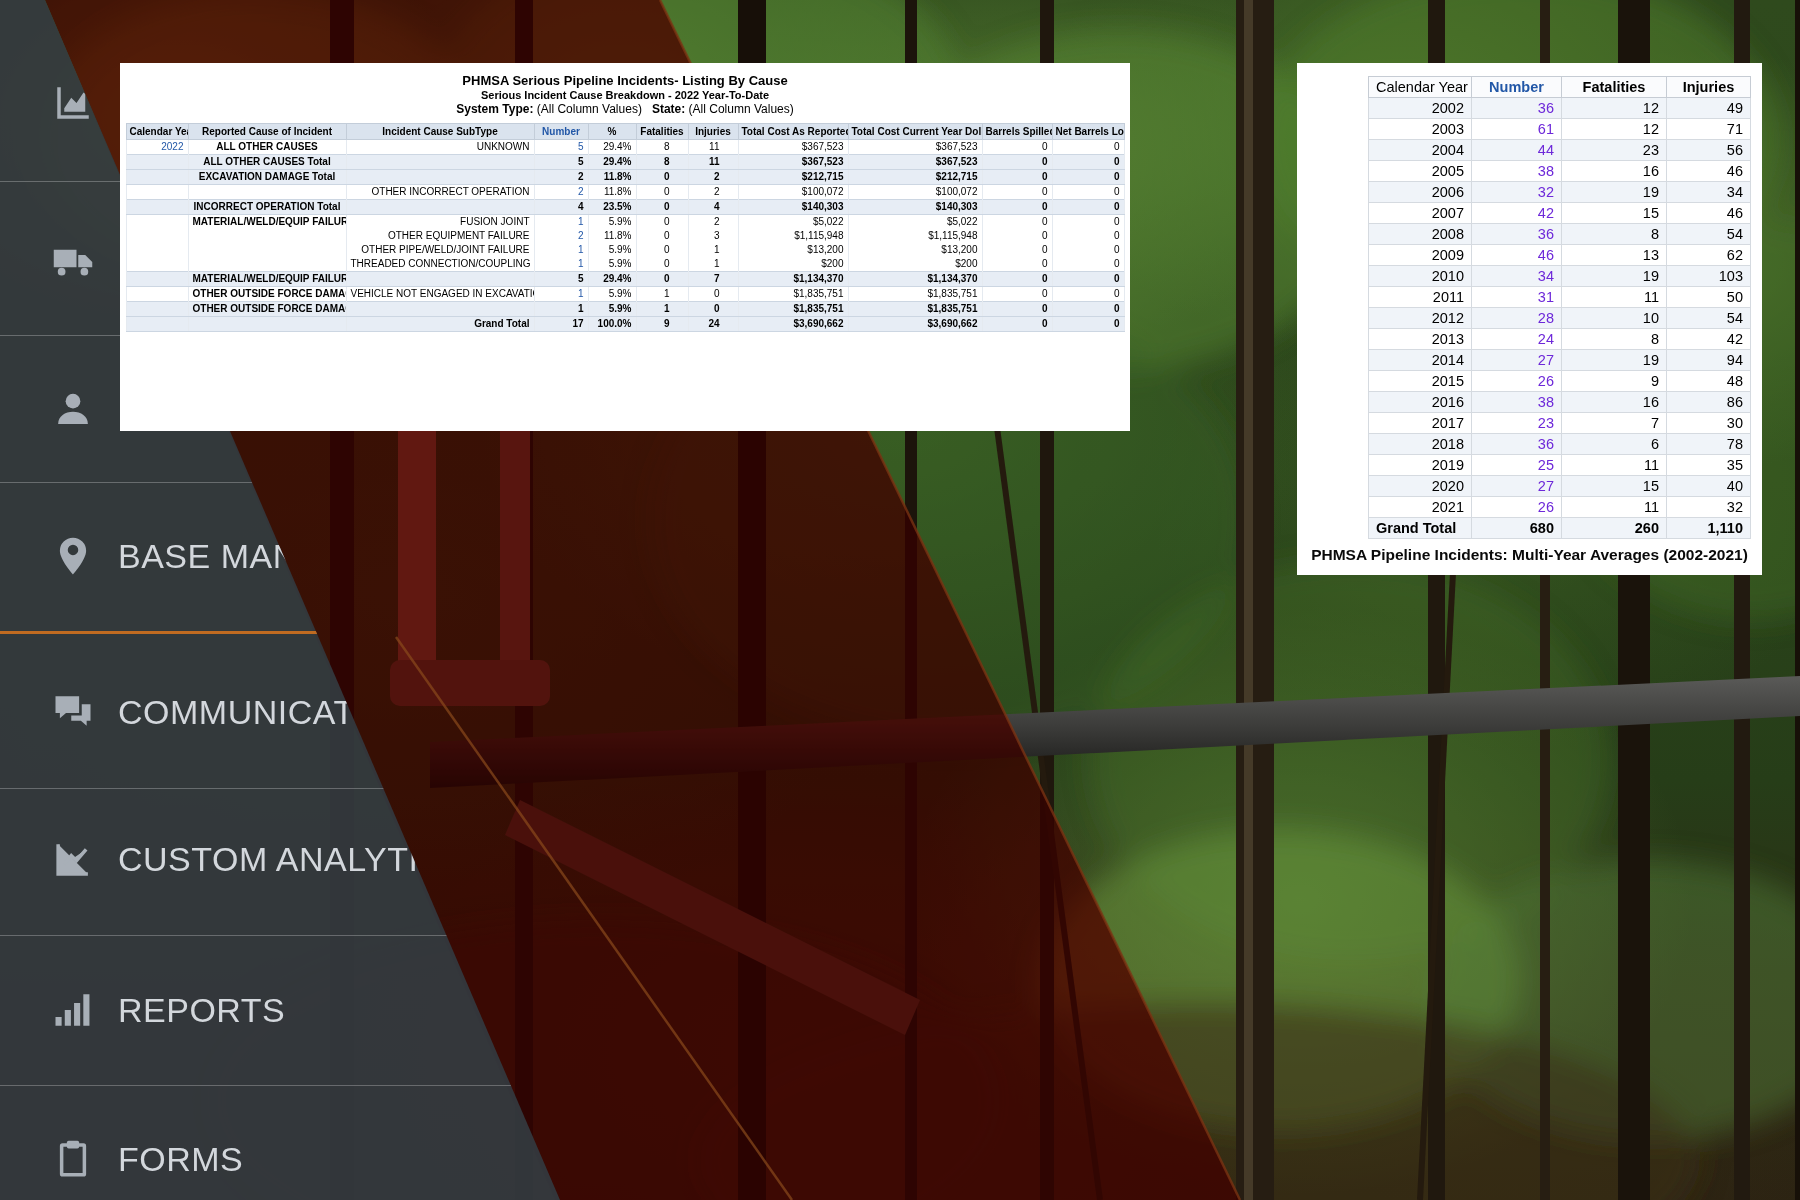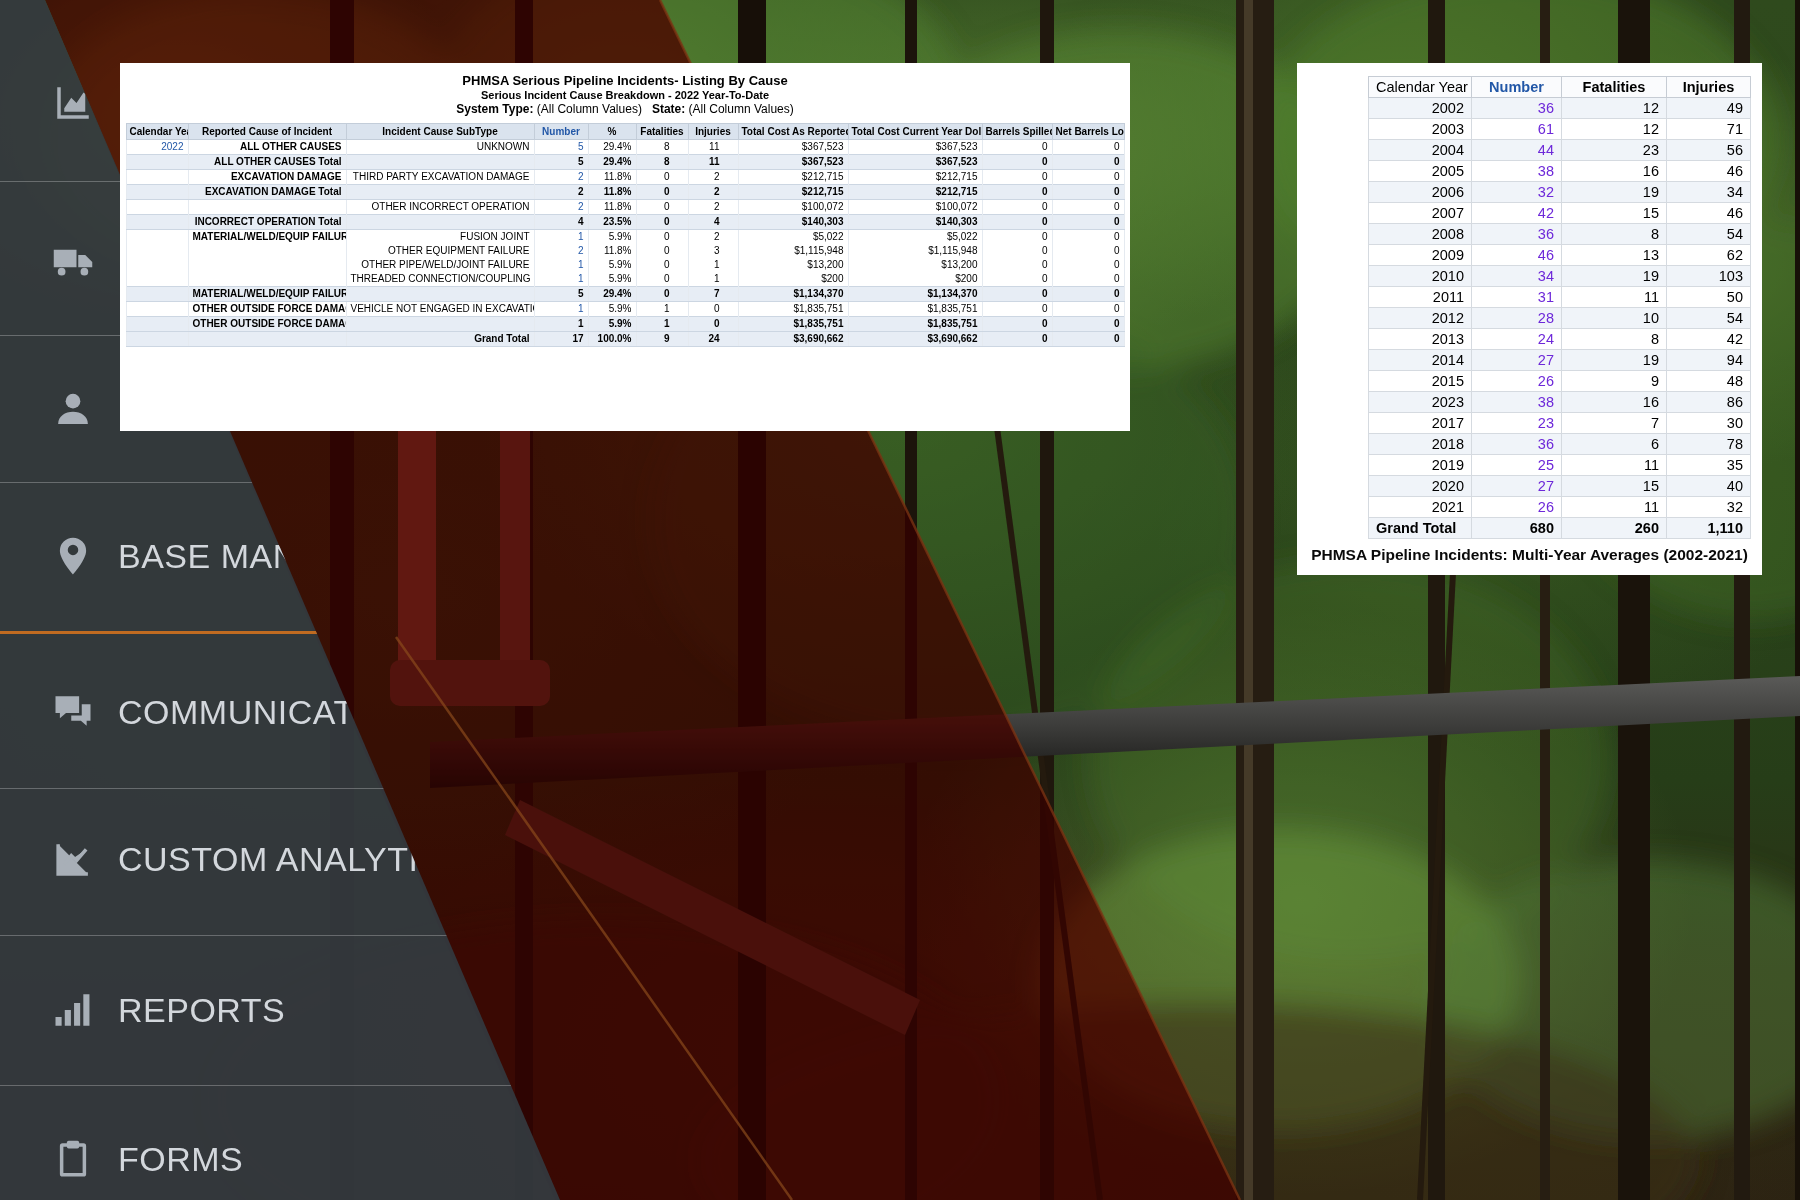--- a/index.html
+++ b/index.html
@@ -47,21 +47,21 @@
   .t2{font-size:11px;line-height:14px;}
   .t3{font-size:12px;line-height:14px;font-weight:normal;}
   .t3 b{font-weight:bold;}
 
   table.inc{border-collapse:collapse;table-layout:fixed;margin:7px auto 0;width:998px;font-size:10px;color:#000;}
   .inc th{background:#dae3ee;font-weight:bold;padding:2px 3px;border:1px solid #c3cdd9;
           white-space:nowrap;overflow:hidden;font-size:10px;}
   .inc th.blue{color:#2257a7;}
   .inc td{padding:1px 4px;line-height:12px;border-left:1px solid #e5eaf0;border-right:1px solid #e5eaf0;
           white-space:nowrap;overflow:hidden;text-align:right;background:#fff;}
-  .inc td.c-cause{text-align:right;font-weight:bold;}
+  .inc td.c-cause{text-align:center;font-weight:bold;}
   .inc td.c-fat,.inc td.c-inj{padding-right:18px;}
   .inc tr.total td{background:#e7edf5;font-weight:bold;border-top:1px solid #ccd6e2;border-bottom:1px solid #ccd6e2;}
   .inc td.link{color:#2257a7;cursor:pointer;}
 
   #yearly-panel{left:1297px;top:63px;width:465px;height:512px;box-sizing:border-box;}
   table.yr{border-collapse:collapse;table-layout:fixed;margin:13px 11px 0 auto;width:382px;font-size:14.5px;color:#000;}
   .yr th{font-weight:bold;padding:2px 7px;border:1px solid #c6ccd4;background:#fafbfd;text-align:center;white-space:nowrap;}
   .yr th.year-head{font-weight:normal;text-align:left;}
   .yr th.blue{color:#2257a7;}
   .yr td{padding:1px 7px;line-height:18px;border:1px solid #d5dae0;text-align:right;background:#fff;white-space:nowrap;}
@@ -288,33 +288,20 @@
             <td class="c-sub"></td>
             <td class="c-num">5</td>
             <td class="c-pct">29.4%</td>
             <td class="c-fat">8</td>
             <td class="c-inj">11</td>
             <td class="c-cost">$367,523</td>
             <td class="c-cost">$367,523</td>
             <td class="c-bar">0</td>
             <td class="c-bar">0</td>
           </tr>
-          <tr class="detail">
-            <td class="c-year"></td>
-            <td class="c-cause">EXCAVATION DAMAGE</td>
-            <td class="c-sub">THIRD PARTY EXCAVATION DAMAGE</td>
-            <td class="c-num link">2</td>
-            <td class="c-pct">11.8%</td>
-            <td class="c-fat">0</td>
-            <td class="c-inj">2</td>
-            <td class="c-cost">$212,715</td>
-            <td class="c-cost">$212,715</td>
-            <td class="c-bar">0</td>
-            <td class="c-bar">0</td>
-          </tr>
           <tr class="total">
             <td class="c-year"></td>
             <td class="c-cause">EXCAVATION DAMAGE Total</td>
             <td class="c-sub"></td>
             <td class="c-num">2</td>
             <td class="c-pct">11.8%</td>
             <td class="c-fat">0</td>
             <td class="c-inj">2</td>
             <td class="c-cost">$212,715</td>
             <td class="c-cost">$212,715</td>
@@ -550,21 +537,21 @@
             <td>19</td>
             <td>94</td>
           </tr>
           <tr>
             <td>2015</td>
             <td class="link">26</td>
             <td>9</td>
             <td>48</td>
           </tr>
           <tr>
-            <td>2023</td>
+            <td>2016</td>
             <td class="link">38</td>
             <td>16</td>
             <td>86</td>
           </tr>
           <tr>
             <td>2017</td>
             <td class="link">23</td>
             <td>7</td>
             <td>30</td>
           </tr>

